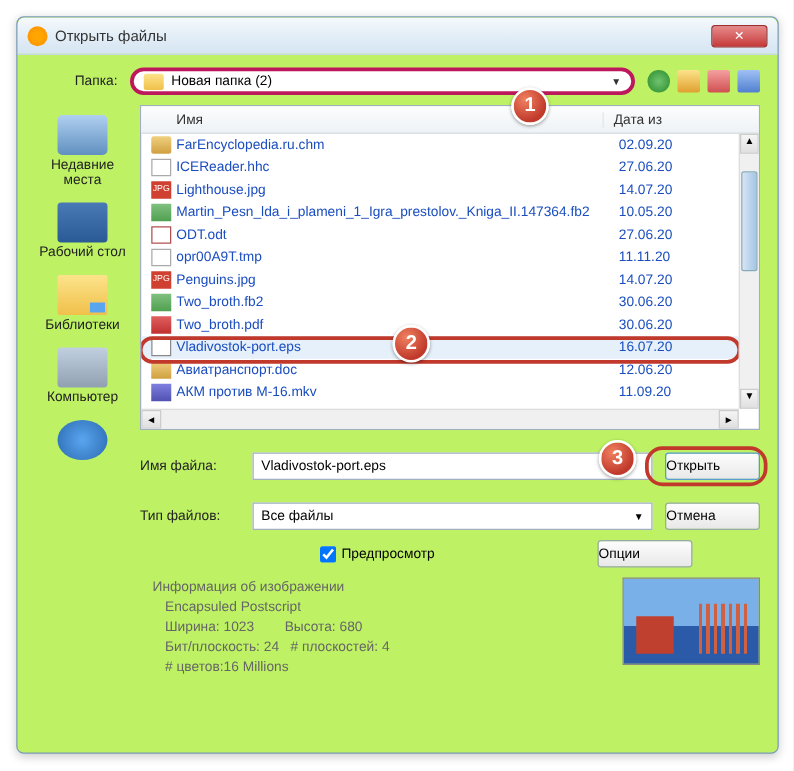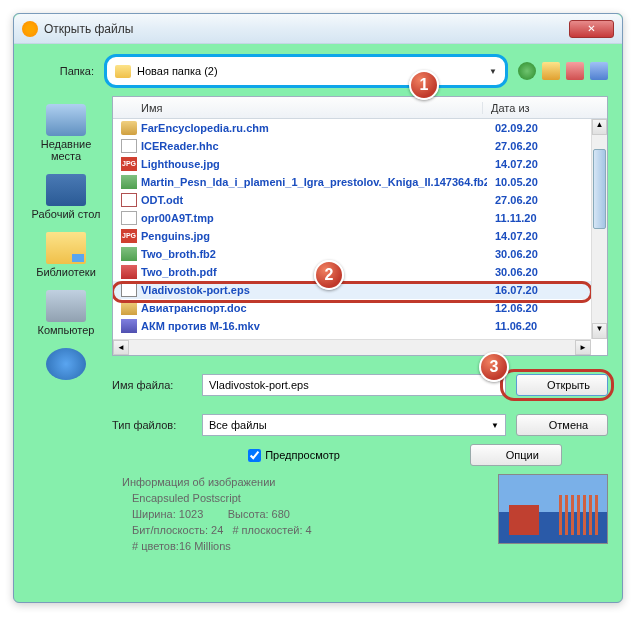--- a/index.html
+++ b/index.html
@@ -1,25 +1,25 @@
 <!DOCTYPE html>
 <html><head>
 <meta charset="utf-8">
 <style>
 * { box-sizing: border-box; margin: 0; padding: 0; }
 body { font-family: "Segoe UI", Tahoma, sans-serif; font-size: 11px; background: #fff; width: 635px; height: 617px; overflow: hidden; }
-.window { width: 610px; height: 590px; margin: 13px; border: 1px solid #7a9bbb; border-radius: 6px; background: #86efac; box-shadow: 0 2px 8px rgba(0,0,0,0.2); position: relative; }
+.window { width: 610px; height: 590px; margin: 13px; border: 1px solid #7a9bbb; border-radius: 6px; background: #bef264; box-shadow: 0 2px 8px rgba(0,0,0,0.2); position: relative; }
 .titlebar { height: 30px; background: linear-gradient(to bottom, #f5f9fc 0%, #e3eef7 50%, #d5e5f2 100%); border-bottom: 1px solid #c5d6e5; border-radius: 6px 6px 0 0; display: flex; align-items: center; padding: 0 8px; }
 .titlebar .app-icon { width: 16px; height: 16px; margin-right: 6px; background: radial-gradient(circle, #ffa500 30%, #ff8c00 100%); border-radius: 50%; }
 .titlebar .title { flex: 1; color: #333; font-size: 12px; }
 .titlebar .close { width: 45px; height: 18px; background: linear-gradient(to bottom, #e78b8b, #c63a3a); border: 1px solid #a03030; border-radius: 3px; display: flex; align-items: center; justify-content: center; color: #fff; font-size: 10px; cursor: pointer; }
 .content { padding: 10px 14px; }
 .folder-row { display: flex; align-items: center; margin-bottom: 8px; }
 .folder-label { width: 76px; text-align: right; padding-right: 10px; color: #222; }
-.folder-combo { flex: 1; height: 34px; border: 3px solid #0ea5e9; border-radius: 12px; display: flex; align-items: center; padding: 0 8px; background: #fff; position: relative; }
+.folder-combo { flex: 1; height: 22px; border: 3px solid #be185d; border-radius: 12px; display: flex; align-items: center; padding: 0 8px; background: #fff; position: relative; }
 .folder-combo .fold-icon { width: 16px; height: 13px; background: linear-gradient(to bottom, #fce38a, #f0c04a); border-radius: 2px; margin-right: 6px; }
 .folder-combo .fold-text { flex: 1; }
 .folder-combo .dropdown-arrow { font-size: 8px; color: #333; }
 .toolbar-icons { display: flex; gap: 6px; margin-left: 10px; }
 .toolbar-icons span { width: 18px; height: 18px; display: inline-block; }
 .ti-back { background: radial-gradient(circle, #6fc46f, #2a8a2a); border-radius: 50%; }
 .ti-up { background: linear-gradient(to bottom, #fce38a, #e0a030); border-radius: 2px; }
 .ti-new { background: linear-gradient(to bottom, #f5a0a0, #d05050); border-radius: 2px; }
 .ti-view { background: linear-gradient(to bottom, #a0c0f5, #5080d0); border-radius: 2px; }
 .main-row { display: flex; gap: 8px; }
@@ -31,21 +31,21 @@
 .pic-libs { background: linear-gradient(to bottom, #fce38a, #f0c04a); border-radius: 2px; position: relative; }
 .pic-libs::after { content: ""; position: absolute; bottom: 2px; right: 2px; width: 12px; height: 8px; background: #5aa5f0; }
 .pic-computer { background: linear-gradient(to bottom, #c0d0e0, #90a0b0); border-radius: 3px; }
 .pic-network { background: radial-gradient(circle, #5aa5f0, #2a6ab0); border-radius: 50%; }
 .place .lbl { font-size: 11px; color: #222; }
 .file-area { flex: 1; }
 .file-list { border: 1px solid #a0b0c0; height: 260px; background: #fff; position: relative; overflow: hidden; }
 .file-header { display: flex; background: linear-gradient(to bottom, #fdfdfd, #eef2f6); border-bottom: 1px solid #d0d8e0; height: 22px; align-items: center; font-size: 11px; color: #333; }
 .file-header .col-name { width: 370px; padding-left: 28px; border-right: 1px solid #e0e5ea; }
 .file-header .col-date { flex: 1; padding-left: 8px; }
-.file-rows { height: 218px; overflow: hidden; font-weight: bold; }
+.file-rows { height: 218px; overflow: hidden; }
 .file-row { display: flex; align-items: center; height: 18px; padding-left: 8px; }
 .file-row .ficon { width: 16px; height: 14px; margin-right: 4px; flex-shrink: 0; }
 .file-row .fname { width: 346px; color: #1a4dbf; white-space: nowrap; overflow: hidden; }
 .file-row .fdate { color: #1a4dbf; padding-left: 8px; text-align: center; }
 .fi-chm { background: linear-gradient(to bottom, #f0d080, #d0a040); border-radius: 2px; }
 .fi-hhc { background: #fff; border: 1px solid #aaa; }
 .fi-jpg { background: #d04030; color: #fff; font-size: 7px; text-align: center; line-height: 14px; }
 .fi-fb2 { background: linear-gradient(to bottom, #80c080, #50a050); }
 .fi-odt { background: #fff; border: 1px solid #b05050; }
 .fi-tmp { background: #fff; border: 1px solid #aaa; }
@@ -59,21 +59,21 @@
 .hscroll .strack { flex: 1; }
 .vscroll { position: absolute; right: 0; top: 22px; bottom: 16px; width: 16px; background: #f0f0f0; border-left: 1px solid #ddd; }
 .vscroll .sbtn { height: 16px; background: linear-gradient(to bottom, #f5f5f5, #e0e0e0); border: 1px solid #ccc; font-size: 8px; text-align: center; }
 .vscroll .sthumb { position: absolute; left: 1px; right: 1px; top: 30px; height: 80px; background: linear-gradient(to right, #d5e5f5, #a5c5e5); border: 1px solid #8ab; border-radius: 2px; }
 .form-rows { margin-top: 12px; }
 .form-row { display: flex; align-items: center; margin-bottom: 8px; margin-top: 18px; }
 .form-row .flabel { width: 90px; color: #222; }
 .form-row .finput { flex: 1; height: 22px; border: 1px solid #a0b0c0; padding: 0 6px; background: #fff; display: flex; align-items: center; }
 .form-row .fcombo { flex: 1; height: 22px; border: 1px solid #a0b0c0; padding: 0 6px; background: #fff; display: flex; align-items: center; }
 .form-row .fcombo .arrow { margin-left: auto; font-size: 8px; }
-.btn { width: 92px; height: 22px; margin-left: 10px; background: linear-gradient(to bottom, #fdfdfd, #e8e8e8); border: 1px solid #9aa; border-radius: 3px; text-align: center; line-height: 20px; cursor: pointer; padding-left: 13px; }
+.btn { width: 76px; height: 22px; margin-left: 10px; background: linear-gradient(to bottom, #fdfdfd, #e8e8e8); border: 1px solid #9aa; border-radius: 3px; text-align: left; line-height: 20px; cursor: pointer; }
 .open-highlight { position: relative; }
 .open-highlight .btn { border: 1px solid #5a9ad5; }
 .open-outline { position: absolute; left: -6px; top: -5px; right: -6px; bottom: -5px; border: 3px solid #c0392b; border-radius: 14px; pointer-events: none; }
 .checkbox-row { display: flex; align-items: center; justify-content: center; margin: 4px 0 8px 90px; }
 .checkbox-row input { margin-right: 4px; }
 .info-section { display: flex; gap: 14px; margin-left: 10px; }
 .info-text { flex: 1; color: #666; line-height: 16px; }
 .preview-img { width: 110px; height: 70px; border: 1px solid #888; background: linear-gradient(to bottom, #7ab0e8 0%, #7ab0e8 55%, #2a5aa8 55%, #2a5aa8 100%); position: relative; }
 .preview-img::before { content: ""; position: absolute; left: 10px; top: 30px; width: 30px; height: 30px; background: #c04030; }
 .preview-img::after { content: ""; position: absolute; right: 8px; top: 20px; width: 40px; height: 40px; background: repeating-linear-gradient(90deg, #d06040 0 3px, transparent 3px 6px); }
@@ -189,21 +189,21 @@
                 <div class="fdate">16.07.20</div>
               </div>
               <div class="file-row">
                 <div class="ficon fi-avi"></div>
                 <div class="fname">Авиатранспорт.doc</div>
                 <div class="fdate">12.06.20</div>
               </div>
               <div class="file-row">
                 <div class="ficon fi-mkv"></div>
                 <div class="fname">АКМ против М-16.mkv</div>
-                <div class="fdate">11.06.20</div>
+                <div class="fdate">11.09.20</div>
               </div>
               <div class="file-row"></div>
             </div>
           <div class="selected-row-wrap"></div>
           <div class="vscroll">
             <div class="sbtn">▲</div>
             <div class="sthumb"></div>
             <div class="sbtn" style="position:absolute;bottom:0;left:0;right:0">▼</div>
           </div>
           <div class="hscroll" style="position:absolute;bottom:0;left:0;right:16px">

